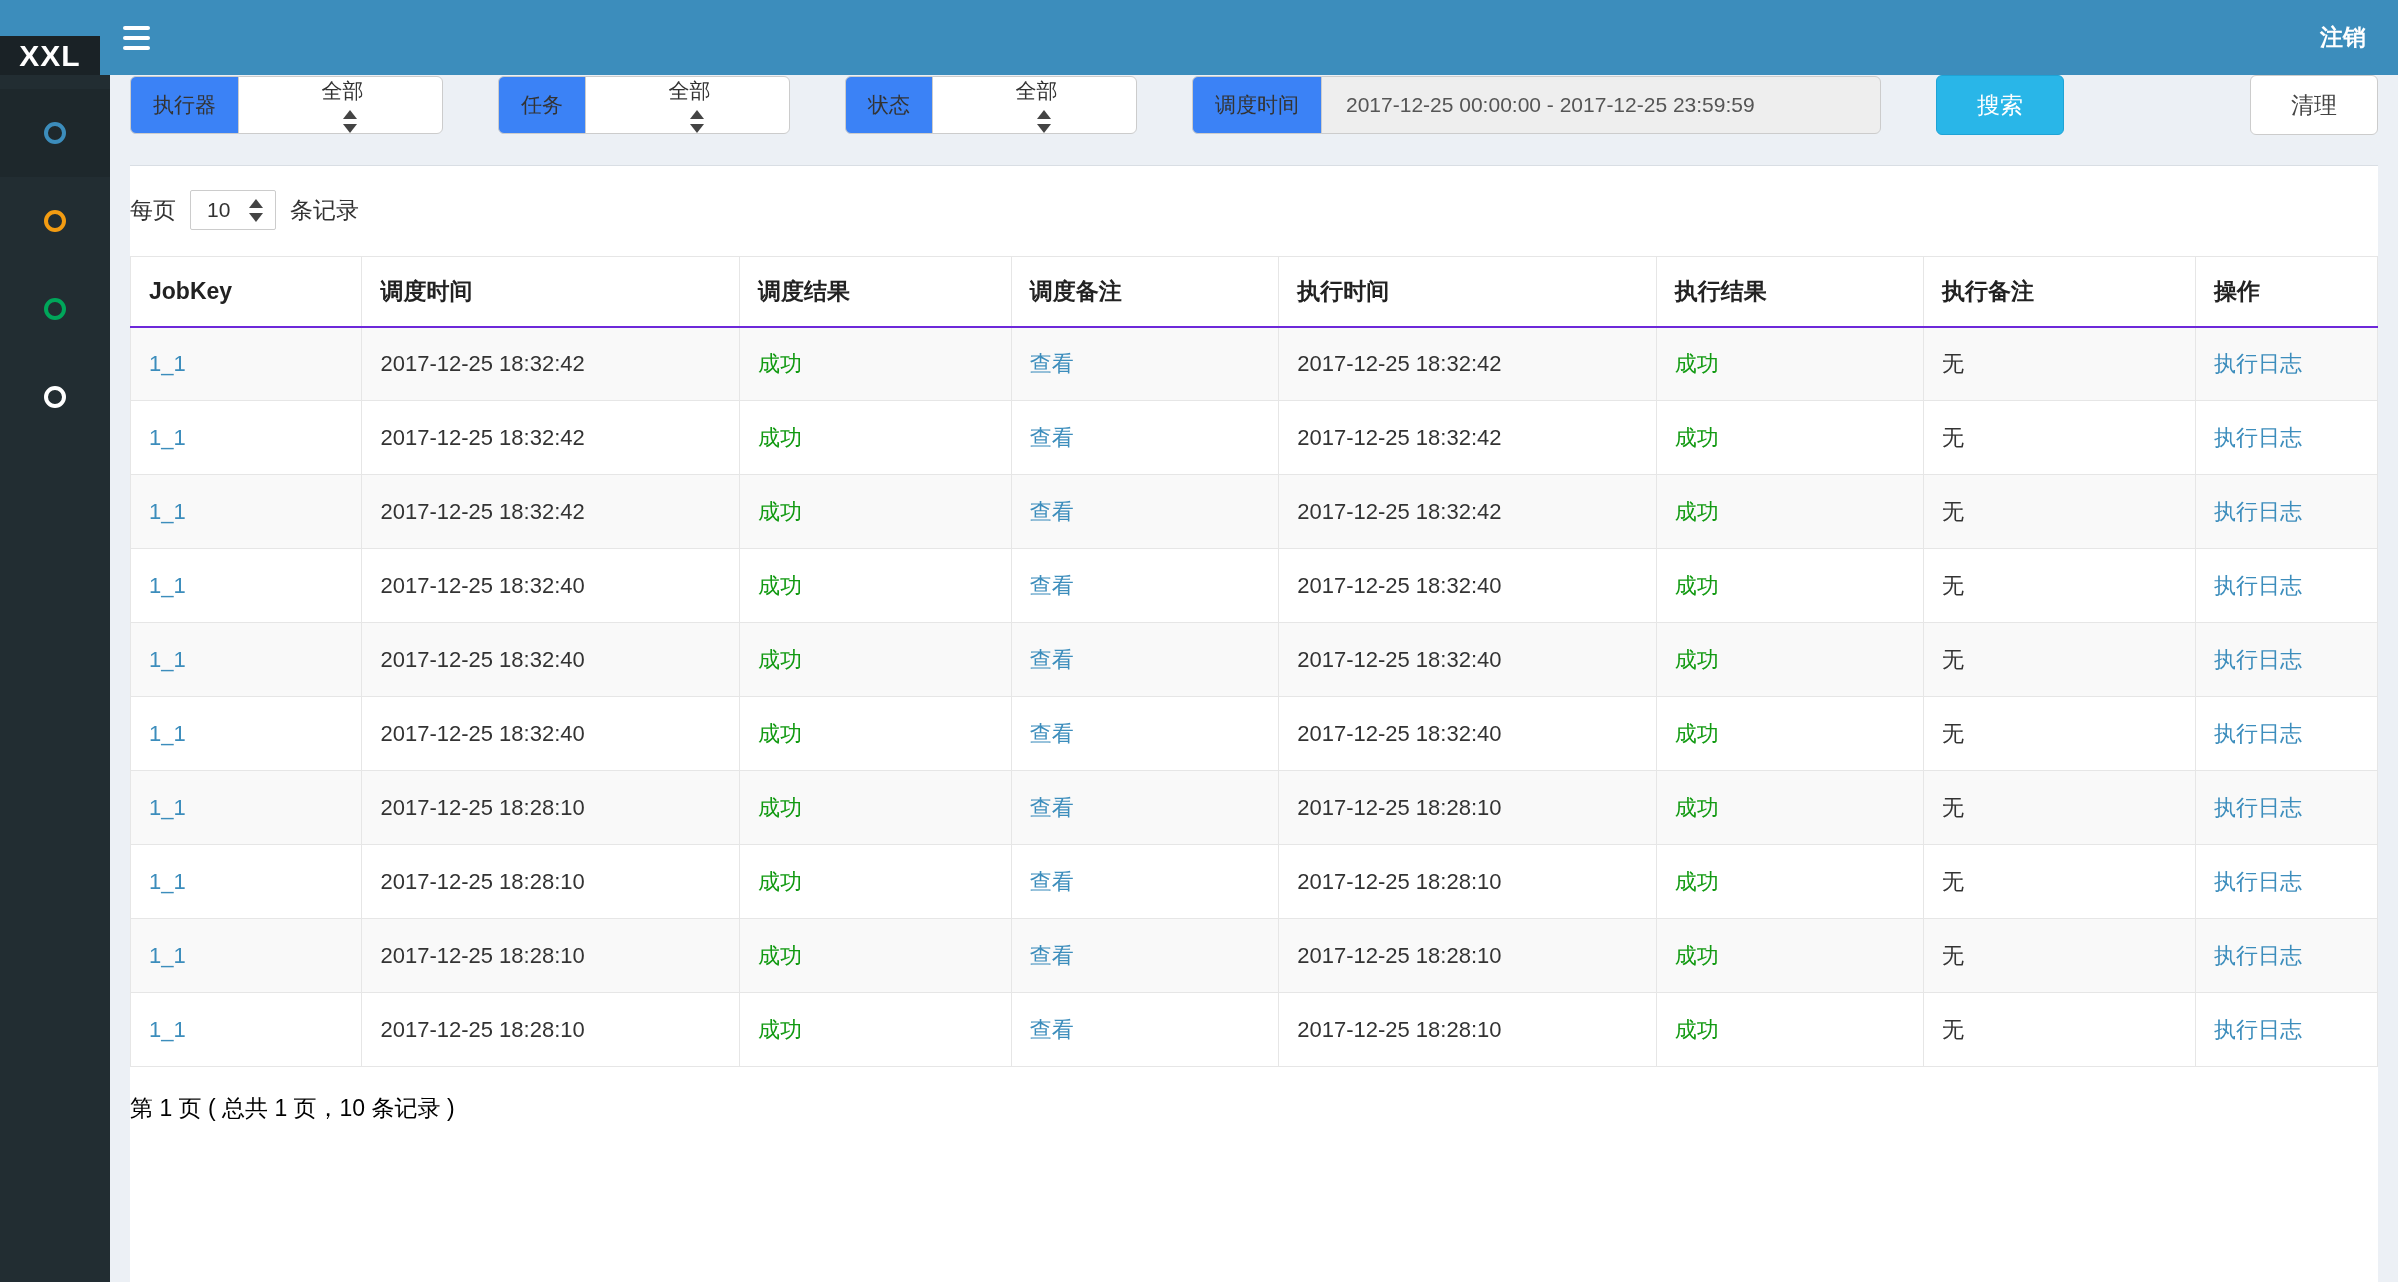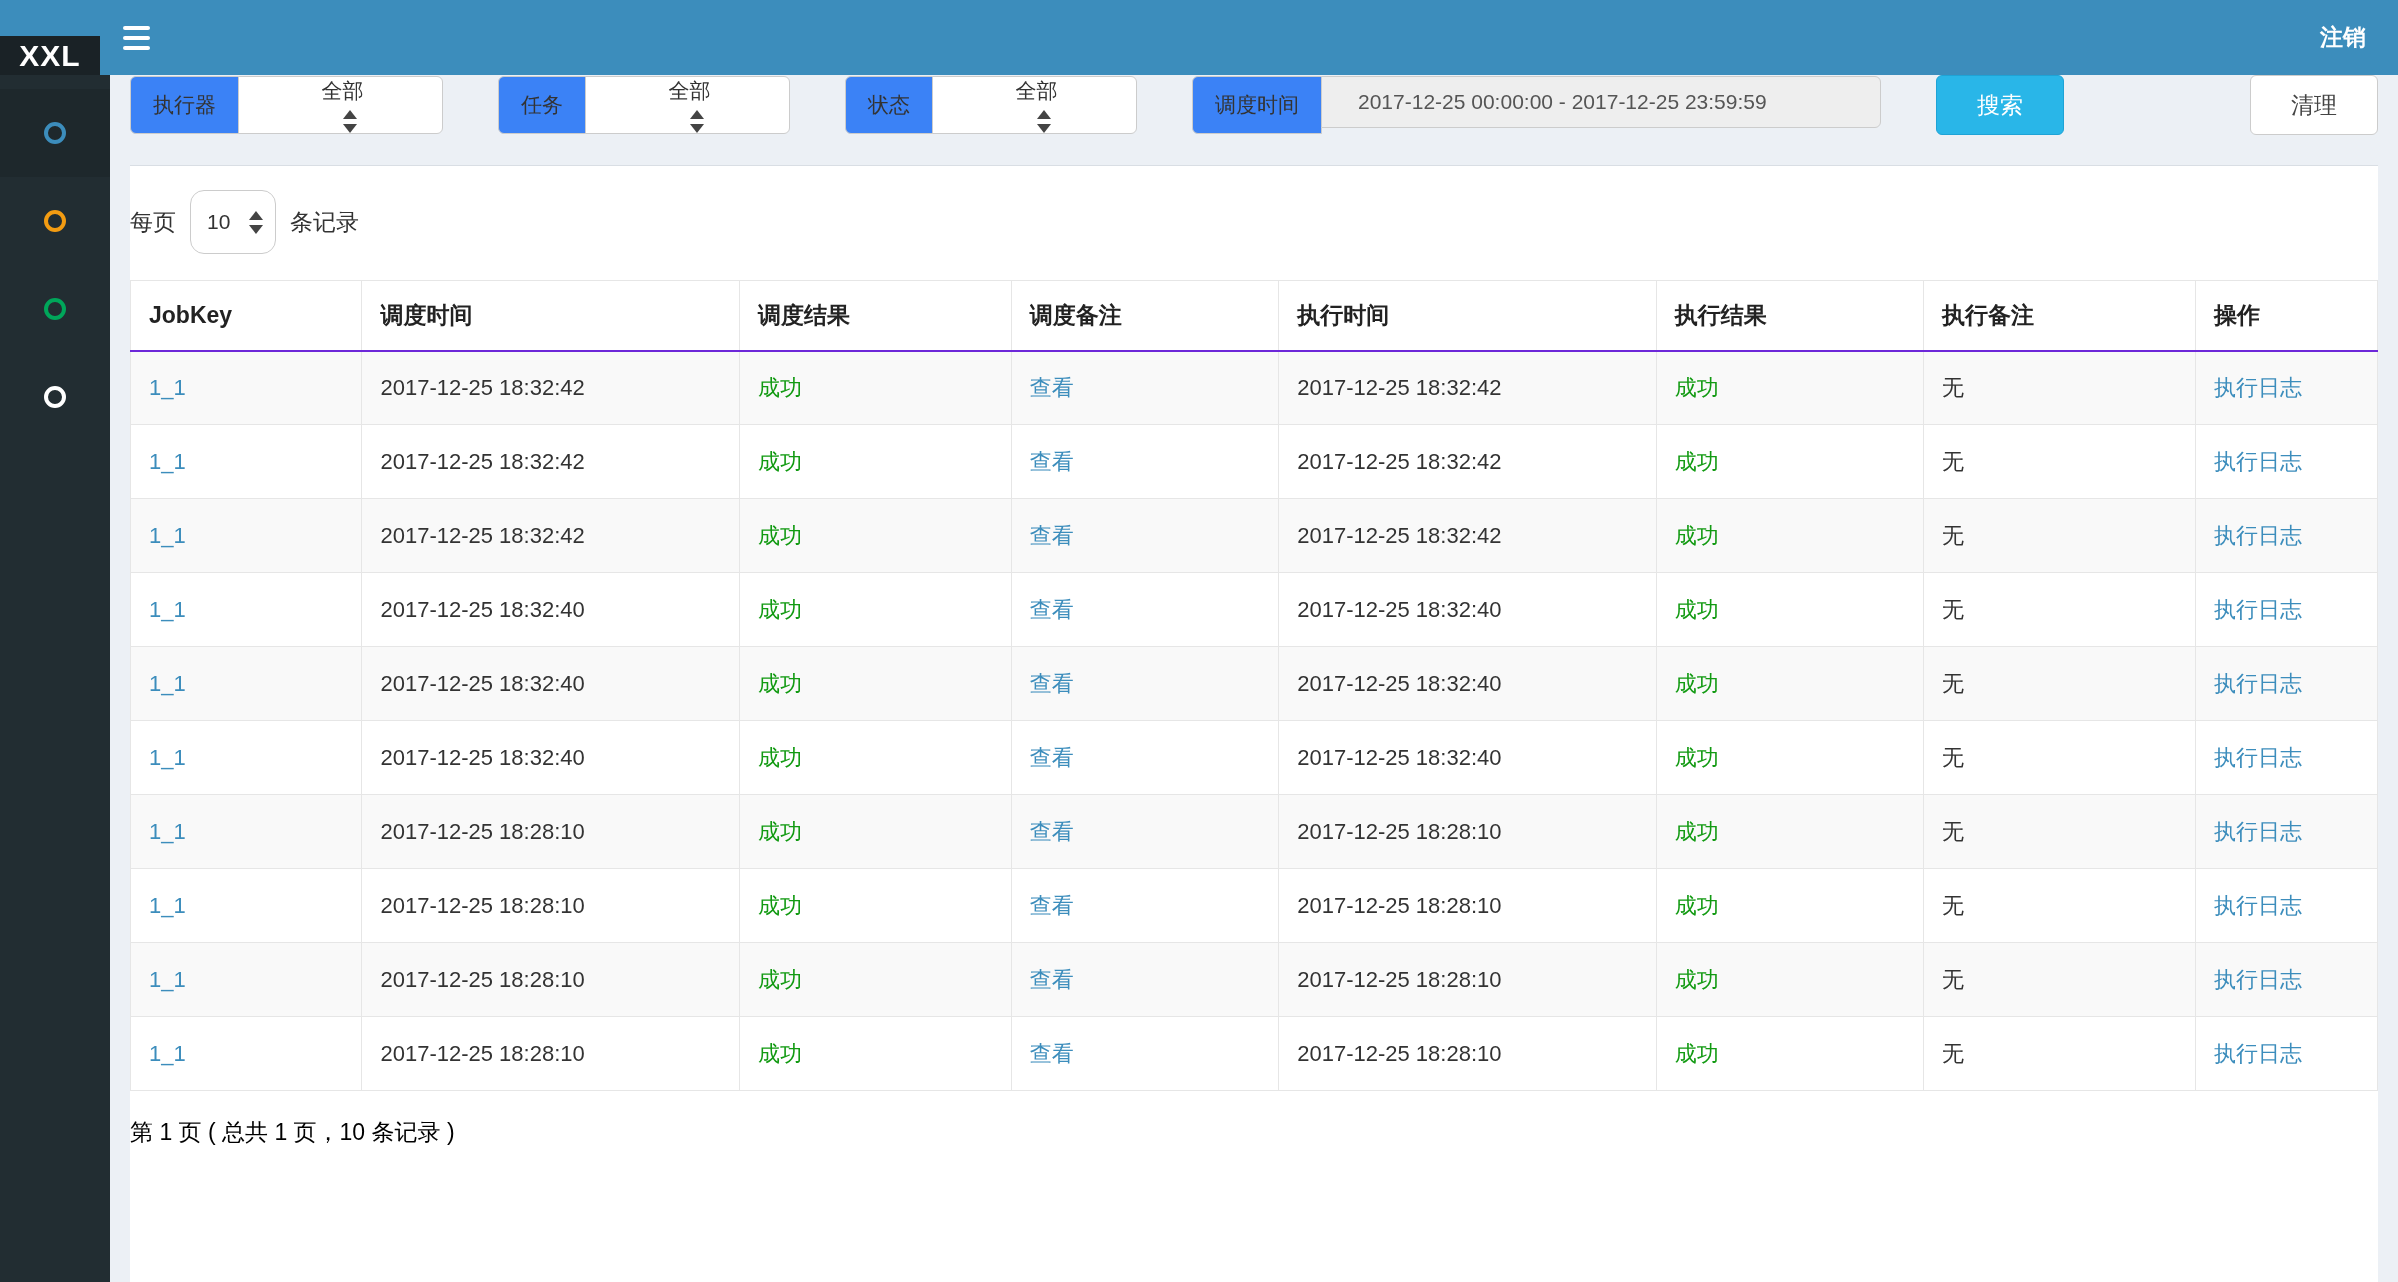--- a/index.html
+++ b/index.html
@@ -41,34 +41,34 @@
   .addon{height:58px;display:flex;align-items:center;padding:0 22px;border:1px solid #ccc;
     background:#3b82f6;border-radius:6px 0 0 6px;font-size:21px;color:#333;white-space:nowrap;}
   .fselect{height:58px;background:#fff;border:1px solid #ccc;display:flex;align-items:center;
     justify-content:space-between;padding:0 14px 0 18px;min-width:205px;border-radius:0 6px 6px 0;
     margin-left:-1px;font-size:21px;color:#333;cursor:pointer;flex-direction:column;}
   .stepper{display:inline-flex;flex-direction:column;gap:5px;margin-left:14px;}
   .arr-up{width:0;height:0;border-left:7px solid transparent;border-right:7px solid transparent;
     border-bottom:9px solid #444;}
   .arr-down{width:0;height:0;border-left:7px solid transparent;border-right:7px solid transparent;
     border-top:9px solid #444;}
-  .date-input{height:52px;background:#eee;border:1px solid #ccc;color:#555;display:flex;
-    align-items:center;padding:0 36px;font-size:21px;width:560px;border-radius:0 6px 6px 0;
+  .date-input{height:58px;background:#eee;border:1px solid #ccc;color:#555;display:flex;
+    align-items:center;padding:0 24px;font-size:21px;width:560px;border-radius:0 6px 6px 0;
     margin-left:-1px;white-space:nowrap;}
   .btn{height:60px;min-width:128px;padding:0 28px;border-radius:6px;font-size:23px;
     display:flex;align-items:center;justify-content:center;cursor:pointer;border:1px solid transparent;}
   .btn-search{background:var(--search);border-color:#1ea3d6;color:#fff;}
   .btn-clear{background:#fff;border-color:#ccc;color:#444;margin-left:auto;}
 
   
   .box{background:#fff;border-top:1px solid #d9dee4;margin:30px 0 0;padding:24px 0 12px;
     flex:1;display:flex;flex-direction:column;}
   .page-size-row{display:flex;align-items:center;gap:14px;font-size:23px;color:#333;
     margin:0 0 26px;}
-  .psize{height:64px;min-width:86px;background:#fff;border:1px solid #ccc;border-radius:14px;
+  .psize{height:40px;min-width:86px;background:#fff;border:1px solid #ccc;border-radius:2px;
     display:flex;align-items:center;justify-content:space-between;padding:0 12px 0 16px;
     font-size:21px;color:#333;cursor:pointer;}
 
   
   table{width:100%;border-collapse:collapse;}
   th,td{border:1px solid #e6e6e6;text-align:left;padding:0 18px;}
   th{height:70px;font-size:23px;font-weight:bold;color:#222;border-bottom:2px solid #6d28d9;}
   td{height:74px;font-size:22px;color:#333;}
   tbody tr:nth-child(odd){background:#f9f9f9;}
   tbody tr:nth-child(even){background:#fff;}

